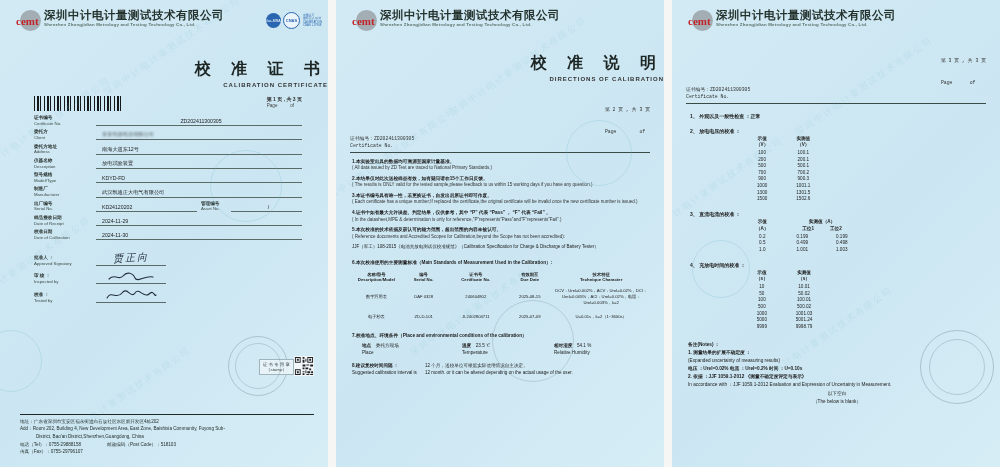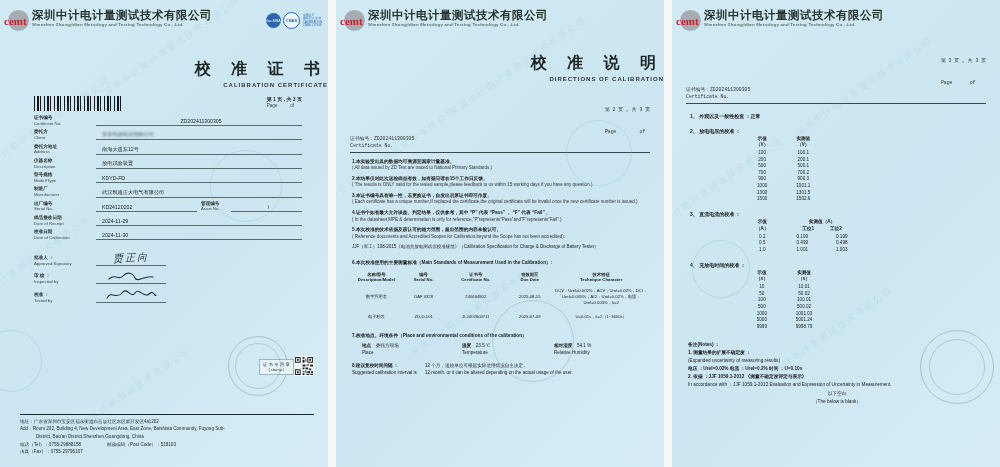--- a/index.html
+++ b/index.html
@@ -4,21 +4,21 @@
 <style>
   html,body{margin:0;padding:0;}
   body{width:1000px;height:467px;background:#f6f6f4;font-family:"Liberation Sans",sans-serif;overflow:hidden;}
   .sheet-row{display:flex;gap:8px;width:1000px;height:467px;}
   .page{position:relative;width:328px;height:467px;background:linear-gradient(135deg,#d2eaf4 0%,#cbe6f2 55%,#d6edf6 100%);color:#2e3a36;overflow:hidden;}
   
   .wm{position:absolute;inset:0;pointer-events:none;overflow:hidden;}
   .wm span{position:absolute;font-size:9px;letter-spacing:2px;color:#6fb6c8;opacity:.18;transform:rotate(-35deg);white-space:nowrap;}
   .wm .c{position:absolute;border:1px solid rgba(110,180,200,.25);border-radius:50%;}
   
-  .hdr{position:relative;display:flex;align-items:flex-start;padding:9px 6px 0 4px;}
+  .hdr{position:relative;display:flex;align-items:flex-start;padding:9px 6px 0 16px;}
   .logo{position:relative;width:24px;height:24px;flex:0 0 24px;margin-right:4px;}
   .logo .disc{position:absolute;left:4px;top:1px;width:21px;height:21px;border-radius:50%;background:#9aa3a8;opacity:.85;}
   .logo .txt{position:absolute;left:0;top:6px;font-weight:bold;font-size:11px;color:#c4232a;letter-spacing:0;font-family:"Liberation Serif",serif;}
   .coname{line-height:1.1;}
   .coname .cn{font-size:11.5px;font-weight:bold;color:#25332e;letter-spacing:.5px;}
   .coname .en{font-size:4.4px;color:#5c6f6a;font-weight:bold;margin-top:1px;letter-spacing:.2px;}
   .badges{position:absolute;right:6px;top:12px;display:flex;align-items:center;gap:2px;}
   .bdg{width:15px;height:15px;border-radius:50%;font-size:3.5px;display:flex;align-items:center;justify-content:center;color:#fff;}
   .bdg.ilac{background:#2a66b0;}
   .bdg.cnas{background:#eaf4fa;border:1px solid #2a66b0;color:#2a66b0;font-weight:bold;font-size:4px;}

